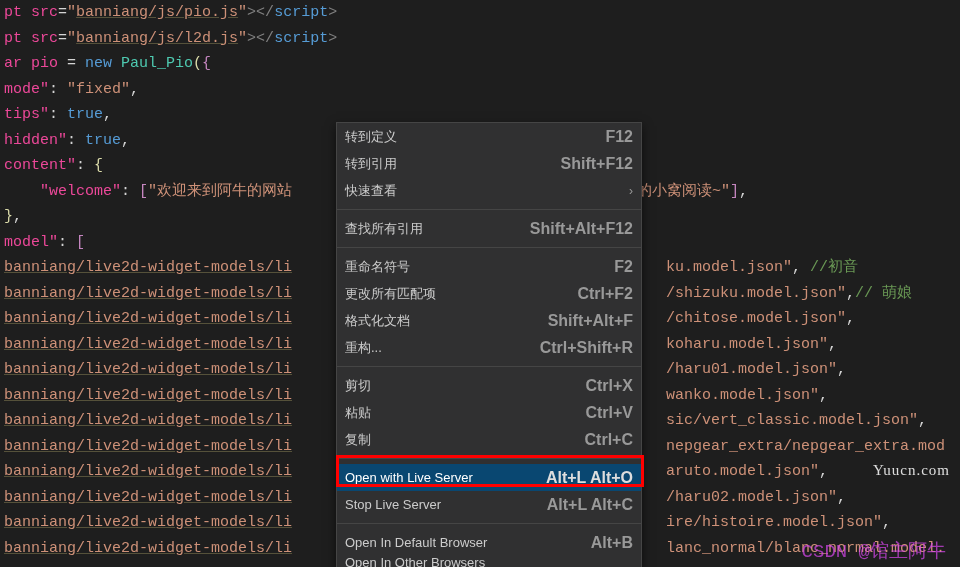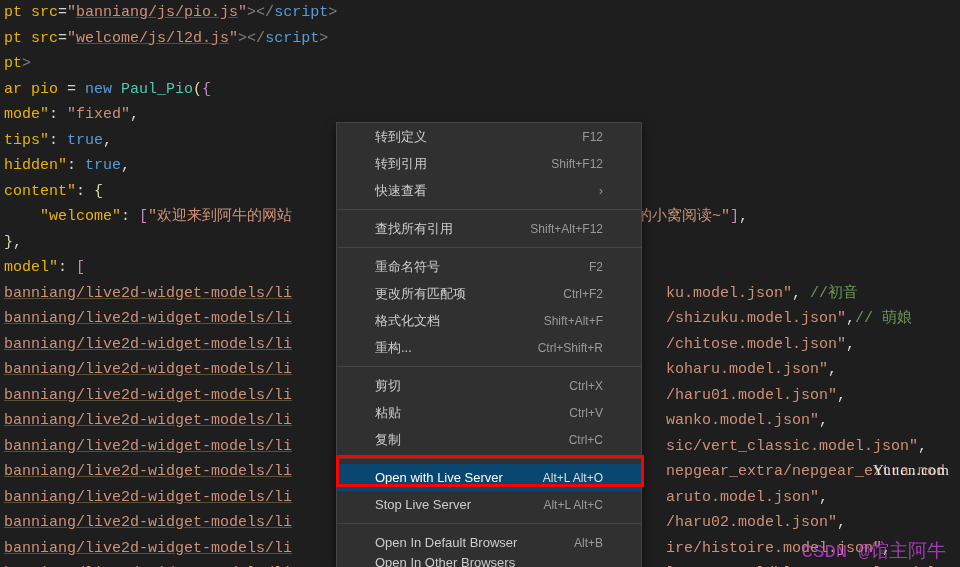--- a/index.html
+++ b/index.html
@@ -1,52 +1,51 @@
 <!DOCTYPE html>
 <html><head>
 <meta charset="utf-8">
 <style>
   * { margin:0; padding:0; box-sizing:border-box; }
   html,body { width:960px; height:567px; overflow:hidden; background:#1e1e1e; font-family:Consolas,"Courier New",monospace; font-size:15px; }
   .editor { position:relative; width:100%; height:100%; color:#d4d4d4; }
   .line { white-space:pre; line-height:25.5px; padding-left:4px; }
-  .s-attr { color:#eab308;text-align:right; }
+  .s-attr { color:#ec4899;text-align:right; }
   .s-op { color:#d4d4d4; }
   .s-eq { color:#d4d4d4; }
   .s-str { color:#ce9178; }
   .s-url { color:#ce9178; text-decoration:underline; text-decoration-color:#55513a; }
   .s-tag { color:#808080; }
   .s-tagname { color:#569cd6; }
   .s-kw { color:#569cd6; }
   .s-const { color:#569cd6;margin-top:32px; }
   .s-class { color:#4ec9b0; }
   .s-br { color:#c586c0; }
   .s-br2 { color:#dcdcaa; }
   .s-cmt { color:#6a9955; }
   .wm1 { position:absolute; right:14px; top:538px; color:#d946ef; font-size:19px; opacity:0.7; }
   .wm2 { position:absolute; right:10px; bottom:88px; color:#ffffff; font-size:15px; letter-spacing:1px; font-family:Liberation Serif, serif; opacity:0.85; }
 
   .ctx-menu { position:absolute; left:336px; top:122px; width:306px; background:#303031; border:1px solid #454545; box-shadow:0 4px 10px rgba(0,0,0,0.6); font-family:"Segoe UI",sans-serif; font-size:13px; color:#ccc; }
-  .ctx-item { display:flex; justify-content:space-between; align-items:center; height:27px; padding:0 38px; cursor:pointer;text-align:right; }
+  .ctx-item { display:flex; justify-content:space-between; align-items:center; height:27px; padding:0 8px; cursor:pointer;text-align:right; }
   .ctx-label {}
-  .ctx-short { color:#999; font-size:12px; }
+  .ctx-short { color:#999; font-size:16px;font-weight:bold; }
   .ctx-item.hover { background:#094771; color:#fff; }
   .ctx-item.hover .ctx-short { color:#ddd; }
   .ctx-sep { height:1px; background:#454545; margin:5px 0; }
   .ctx-sub { color:#999; font-size:12px; }
 
   .highlight-box { position:absolute; left:336px; top:455px; width:308px; height:32px; border:3px solid #f00; pointer-events:none; }
 </style>
 </head>
 <body>
 
 <div class="editor">
   <div class="line"><span class="s-attr">pt </span><span class="s-attr">src</span><span class="s-eq">=</span><span class="s-str">"</span><span class="s-url">banniang/js/pio.js</span><span class="s-str">"</span><span class="s-tag">&gt;&lt;/</span><span class="s-tagname">script</span><span class="s-tag">&gt;</span></div>
-  <div class="line"><span class="s-attr">pt </span><span class="s-attr">src</span><span class="s-eq">=</span><span class="s-str">"</span><span class="s-url">welcome/js/l2d.js</span><span class="s-str">"</span><span class="s-tag">&gt;&lt;/</span><span class="s-tagname">script</span><span class="s-tag">&gt;</span></div>
-  <div class="line"><span class="s-attr">pt</span><span class="s-tag">&gt;</span></div>
+  <div class="line"><span class="s-attr">pt </span><span class="s-attr">src</span><span class="s-eq">=</span><span class="s-str">"</span><span class="s-url">banniang/js/l2d.js</span><span class="s-str">"</span><span class="s-tag">&gt;&lt;/</span><span class="s-tagname">script</span><span class="s-tag">&gt;</span></div>
   <div class="line"><span class="s-attr">ar </span><span class="s-attr">pio</span><span class="s-op"> = </span><span class="s-kw">new</span><span> </span><span class="s-class">Paul_Pio</span><span class="s-br2">(</span><span class="s-br">{</span></div>
   <div class="line"><span class="s-attr">mode"</span><span class="s-op">: </span><span class="s-str">"fixed"</span><span class="s-op">,</span></div>
   <div class="line"><span class="s-attr">tips"</span><span class="s-op">: </span><span class="s-const">true</span><span class="s-op">,</span></div>
   <div class="line"><span class="s-attr">hidden"</span><span class="s-op">: </span><span class="s-const">true</span><span class="s-op">,</span></div>
   <div class="line"><span class="s-attr">content"</span><span class="s-op">: </span><span class="s-br2">{</span></div>
   <div class="line"><span>    </span><span class="s-attr">"welcome"</span><span class="s-op">: </span><span class="s-br">[</span><span class="s-str">"欢迎来到阿牛的网站</span><span style="display:inline-block;width:300px"></span><span class="s-str">前往他的小窝阅读~"</span><span class="s-br">]</span><span class="s-op">,</span></div>
   <div class="line"><span class="s-br2">}</span><span class="s-op">,</span></div>
   <div class="line"><span class="s-attr">model"</span><span class="s-op">: </span><span class="s-br">[</span></div>
   <div class="line"><span class="s-url">banniang/live2d-widget-models/li</span><span style="display:inline-block;width:374px"></span><span class="s-str">ku.model.json"</span><span class="s-op">, </span><span class="s-cmt">//初音</span></div>
   <div class="line"><span class="s-url">banniang/live2d-widget-models/li</span><span style="display:inline-block;width:374px"></span><span class="s-str">/shizuku.model.json"</span><span class="s-op">,</span><span class="s-cmt">// 萌娘</span></div>

